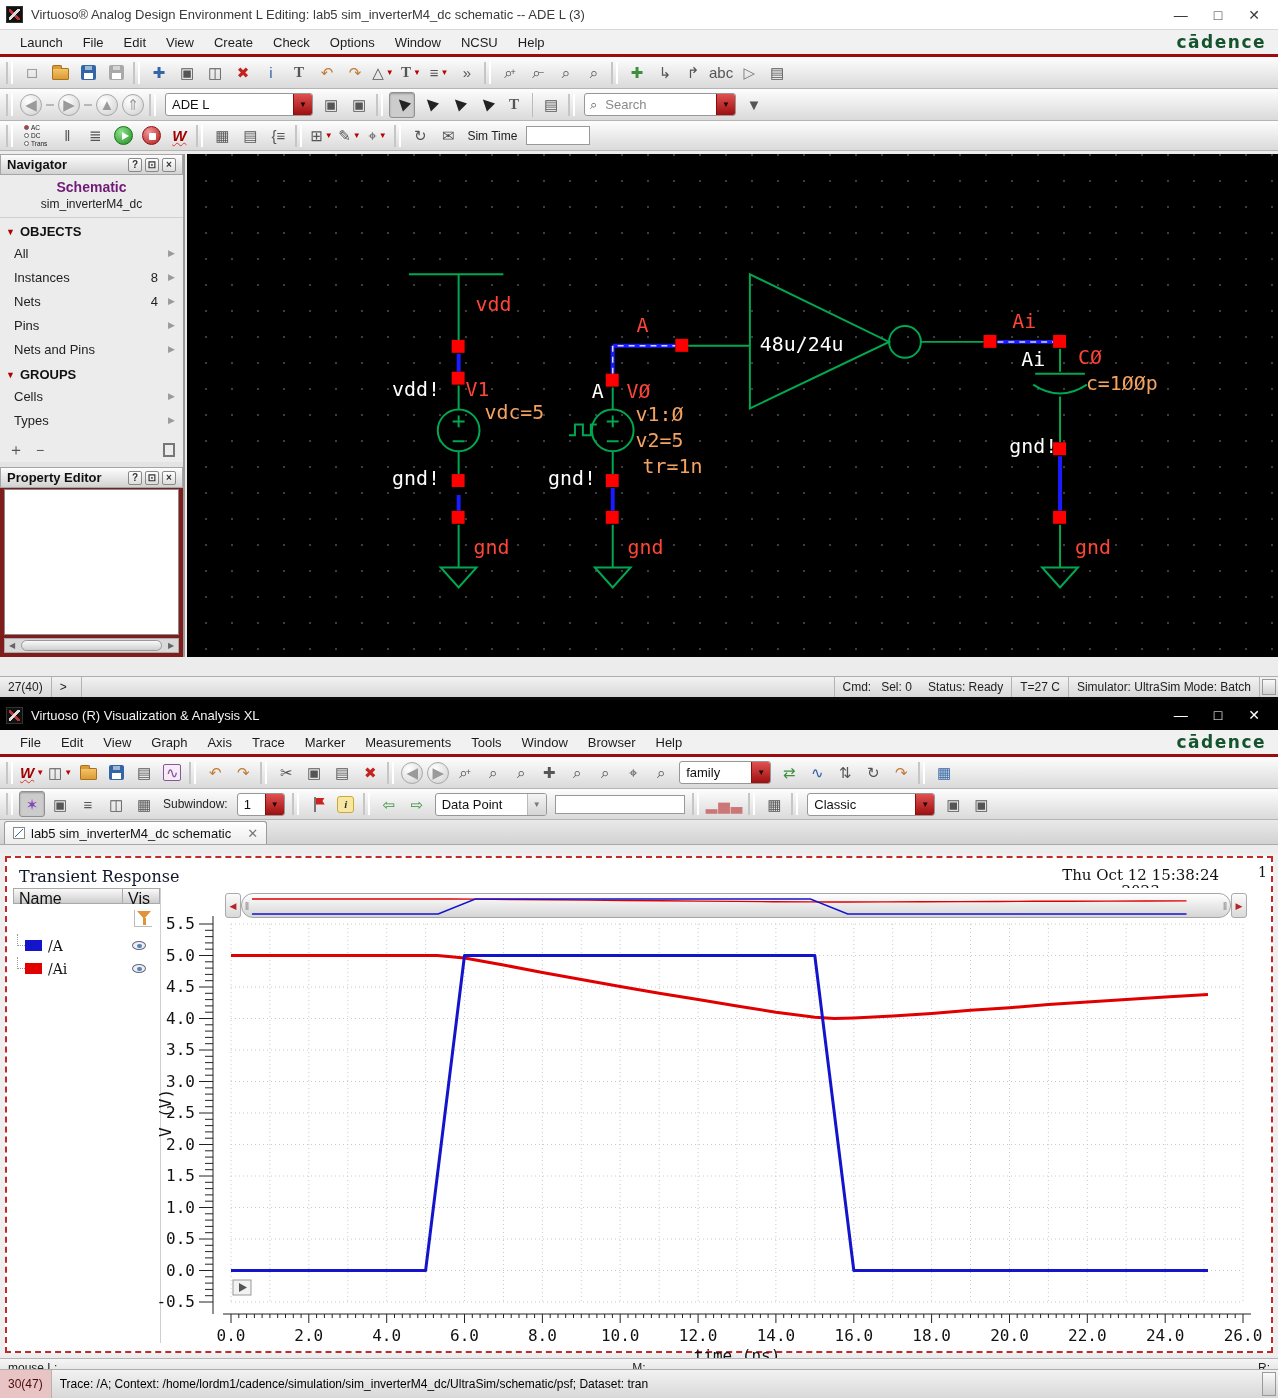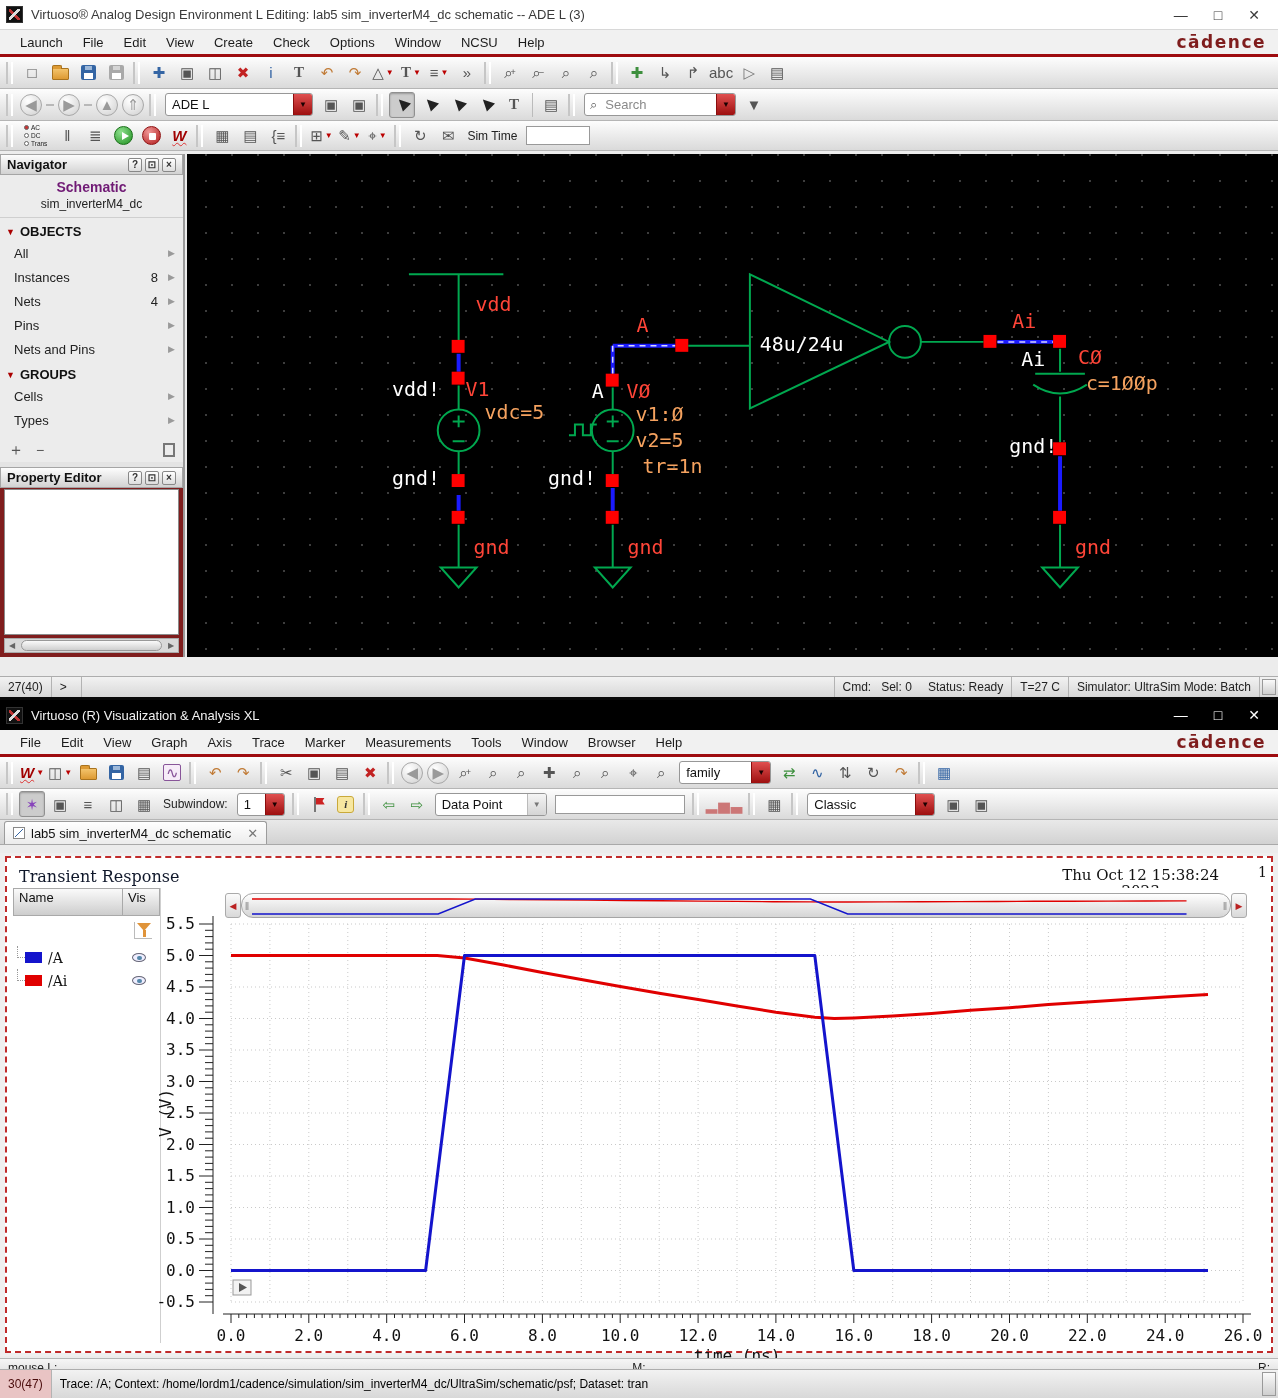--- a/index.html
+++ b/index.html
@@ -17,21 +17,21 @@
   .appicon::after { content:''; position:absolute; inset:2px; background:
      linear-gradient(135deg,transparent 40%,#ddd 40%,#ddd 55%,transparent 55%),
      linear-gradient(45deg,transparent 40%,#b33 40%,#b33 55%,transparent 55%); }
   .wbtns { margin-left:auto; display:flex; gap:26px; padding-right:12px; font-size:14px; }
   #win2 .wbtns { color:#fff; }
   .wbtn { cursor:default; }
 
   
   .menubar { height:27px; background:#f1f1f1; display:flex; align-items:center; padding-left:10px; border-bottom:3px solid #9e0b0f; font-size:13px; color:#1c1c1c; }
   .menu-item { padding:0 10px; }
-  .logo { margin-left:auto; margin-right:12px; font-family:"DejaVu Sans",sans-serif; font-size:17px; font-weight:bold; letter-spacing:1.5px; color:#7f1d1d; }
+  .logo { margin-left:auto; margin-right:12px; font-family:"DejaVu Sans",sans-serif; font-size:17px; font-weight:bold; letter-spacing:1.5px; color:#14532d; }
 
   
   .tbar { display:flex; align-items:center; height:32px; background:linear-gradient(#fdfdfd,#dadada); border-bottom:1px solid #b5b5b5; padding:0 3px; }
   .grip { width:7px; height:22px; border-left:2px solid #c6c6c6; border-right:2px solid #ffffff; margin:0 5px 0 3px; flex:none; }
   .sep { width:1px; height:24px; background:#bbb; margin:0 4px; flex:none; }
   .dash { width:8px; height:2px; background:#b8b8b8; margin:0 2px; flex:none; }
   .tbtn { min-width:26px; height:26px; margin:0 1px; display:flex; align-items:center; justify-content:center; border:1px solid transparent; border-radius:3px; color:#555; flex:none; }
   .tbtn.pressed { background:#cccccc; border-color:#909090; box-shadow:inset 0 1px 2px rgba(0,0,0,.25); }
   .tbtn.circ { width:22px; height:22px; min-width:22px; border-radius:50%; background:radial-gradient(circle at 35% 30%,#ffffff,#cfcfcf); border:1px solid #a8a8a8; color:#9a9a9a; font-size:9px; margin:0 2px; }
   .tbtn .g { font-size:15px; line-height:1; display:flex; align-items:center; justify-content:center; }
@@ -143,21 +143,21 @@
   .tabclose { color:#777; font-size:13px; margin-left:10px; }
 
   
   .graphwin { position:absolute; left:0; top:153px; right:0; bottom:42px; background:#efefef; padding:3px 5px; }
   .gpanel { position:relative; width:100%; height:100%; background:#ffffff; border:2px dashed #c02a2a; }
   .gtitle { position:absolute; left:12px; top:9px; font-family:"DejaVu Serif",serif; font-size:16px; color:#0f172a; }
   .gdate { position:absolute; right:52px; top:8px; font-family:"DejaVu Serif",serif; font-size:15px; color:#111; text-align:center; }
   .gdate .yr { display:block; height:4px; overflow:hidden; line-height:14px; }
   .gnum { position:absolute; right:4px; top:6px; font-family:"DejaVu Serif",serif; font-size:14px; color:#111; }
   .legend { position:absolute; left:6px; top:30px; width:148px; bottom:8px; border-right:1px solid #cfcfcf; }
-  .lhead { display:flex; height:28px; background:linear-gradient(#fafafa,#cdcdcd); border:1px solid #a9a9a9; font-size:13px; color:#111; }
+  .lhead { display:flex; height:16px; background:linear-gradient(#fafafa,#cdcdcd); border:1px solid #a9a9a9; font-size:16px; color:#111; }
   .lh1 { flex:1; padding:1px 5px; border-right:1px solid #a9a9a9; }
   .lh2 { width:36px; padding:1px 5px; }
   .lfilter { height:30px; position:relative; }
   .funnel { position:absolute; right:8px; top:6px; width:18px; height:17px; border-left:1px solid #bbb; border-bottom:1px solid #bbb; }
   .funnel::before { content:''; position:absolute; left:2px; top:1px; border-left:7px solid transparent; border-right:7px solid transparent; border-top:8px solid #e0943a; }
   .funnel::after { content:''; position:absolute; left:8px; top:8px; width:3px; height:7px; background:#e0943a; }
   .lrow { display:flex; align-items:center; height:23px; padding-left:12px; font-size:14px; color:#111; position:relative; }
   .lrow::before { content:''; position:absolute; left:4px; top:0; bottom:50%; width:7px; border-left:1px dotted #999; border-bottom:1px dotted #999; }
   .sw { width:17px; height:11px; margin-right:6px; flex:none; }
   .lname { font-family:"DejaVu Serif",serif; }

